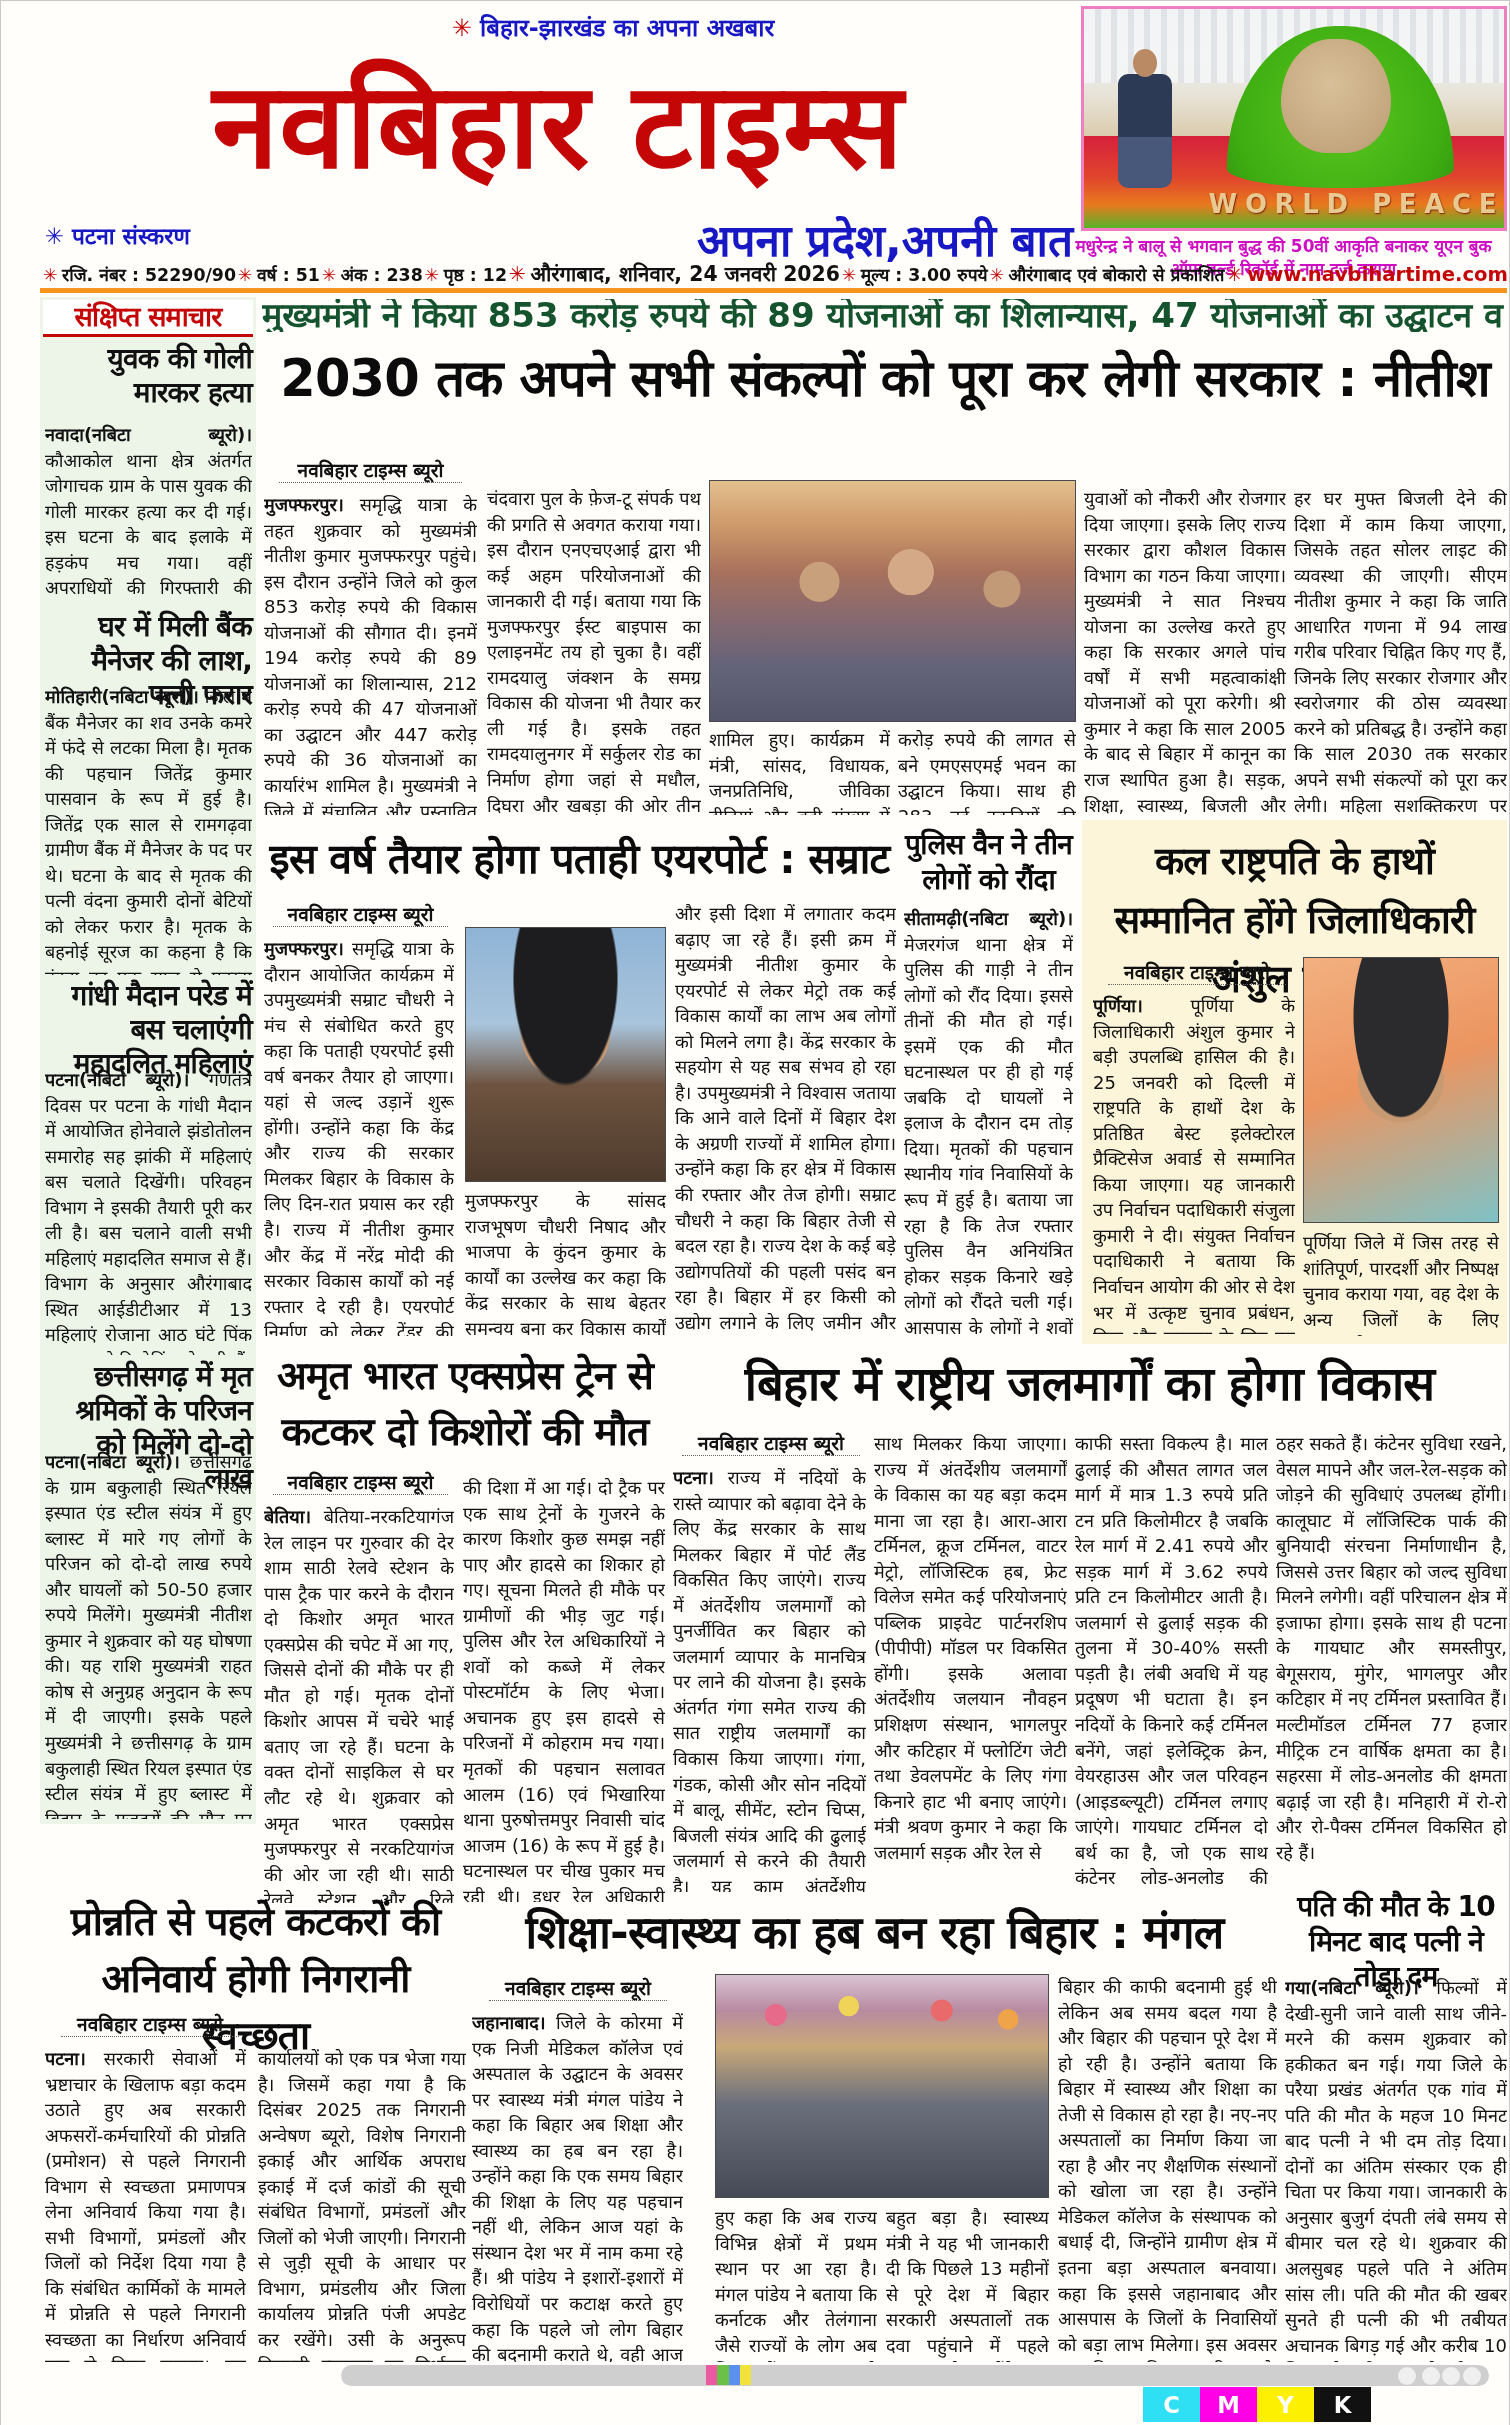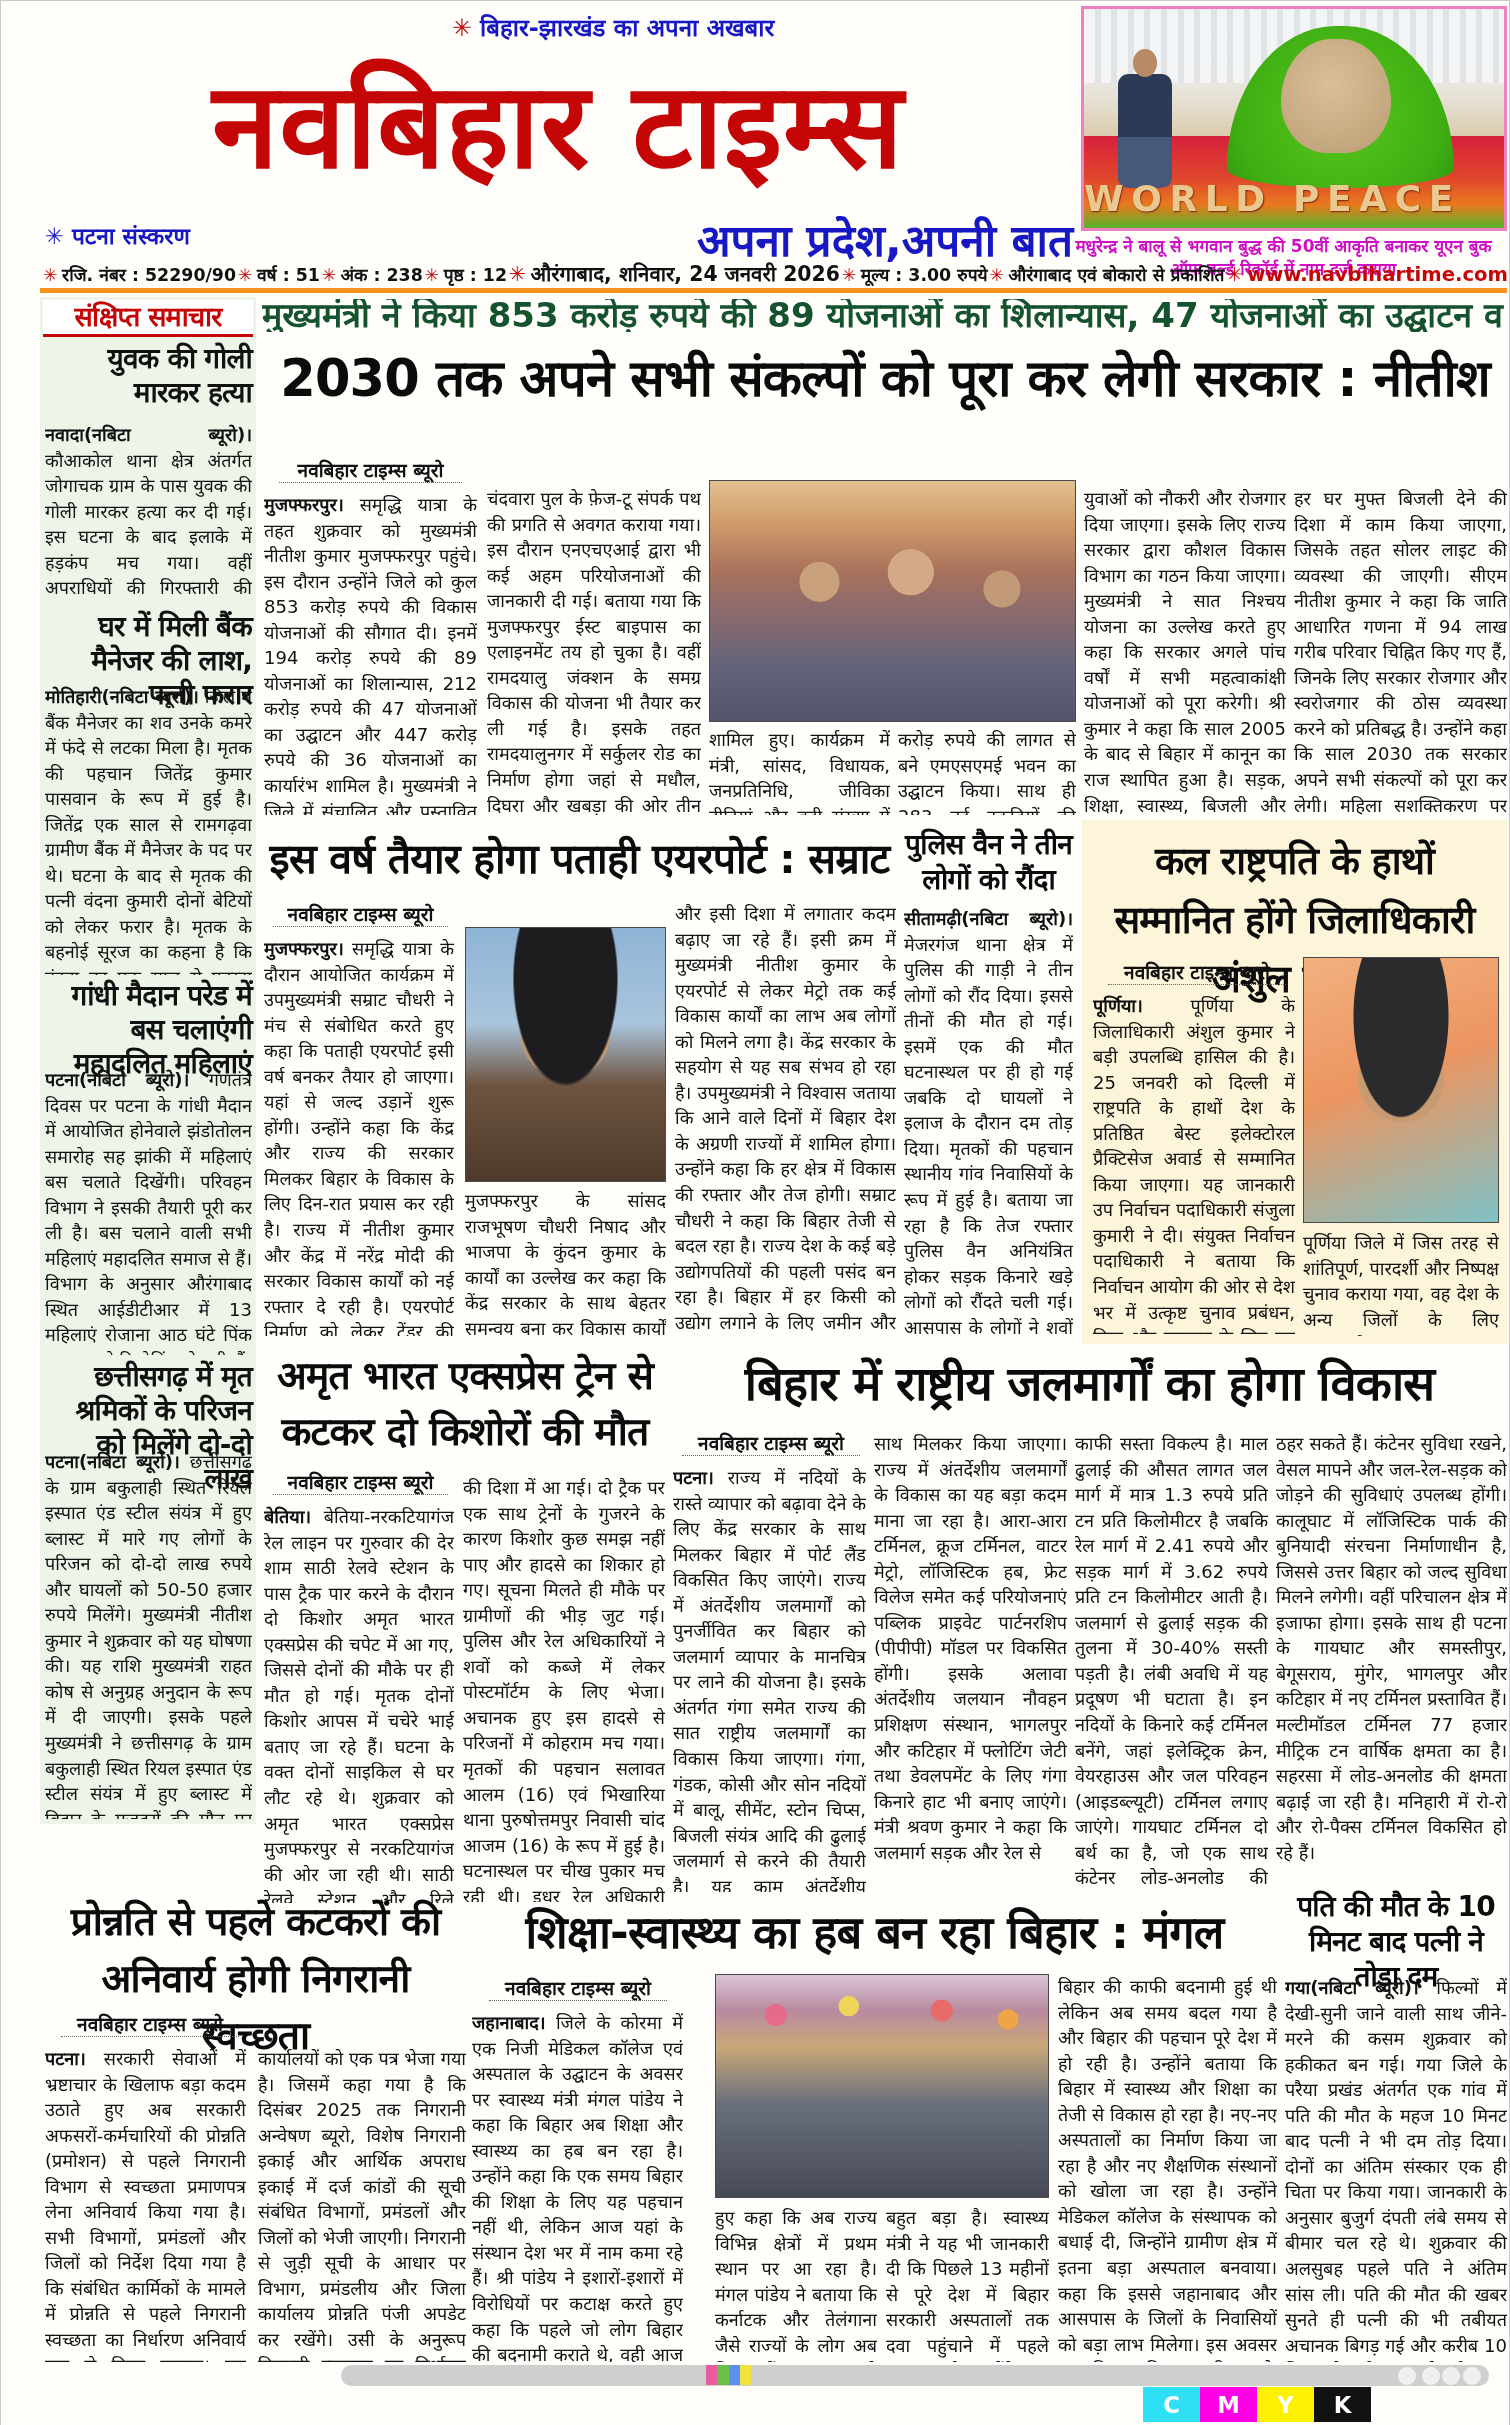--- a/index.html
+++ b/index.html
@@ -33,21 +33,21 @@
   .photo{border:0.8px solid #4a4a4a;overflow:hidden;}
   .caption{font-size:17px;font-weight:bold;text-align:center;}
   
   .bp{background:linear-gradient(180deg,#dfe4e8 0%,#eef0f1 22%,#e7e2d6 40%,#d9c9a8 60%,#c9ac7e 100%);position:relative;border:3px solid #ef7fc1;}
   .bp-fence{position:absolute;left:0;top:0;right:0;height:34%;background:repeating-linear-gradient(90deg,#f5f6f7 0 10.6px,#dfe2e6 10.6px 16.6px);opacity:.85;}
   .bp-carpet{position:absolute;left:0;bottom:0;right:0;height:42%;background:linear-gradient(180deg,#d6203c 0%,#e0452c 45%,#e87a1e 75%,#56b32a 100%);}
   .bp-leaf{position:absolute;left:34%;top:8%;width:54%;height:74%;background:radial-gradient(circle at 50% 45%,#59c61e 0%,#3fae12 70%,#2f9410 100%);
            border-radius:50% 50% 48% 48%/12% 12% 88% 88%;transform:rotate(180deg);}
   .bp-face{position:absolute;left:47%;top:14%;width:26%;height:52%;background:radial-gradient(circle at 45% 40%,#d9c09a 0%,#c2a57c 75%,#a88a62 100%);
            border-radius:46% 46% 42% 42%/55% 55% 45% 45%;}
-  .bp-text{position:absolute;left:0;bottom:4%;width:100%;text-align:left;font-size:36px;font-weight:bold;color:#e9c98f;
+  .bp-text{position:absolute;left:0;bottom:4%;width:100%;text-align:right;font-size:26px;font-weight:bold;color:#e9c98f;
            letter-spacing:7.6px;text-shadow:0.8px 0.8px 1.5px #7a2410;font-family:"DejaVu Sans",sans-serif;}
   .bp-man{position:absolute;left:8%;bottom:18%;width:13%;height:52%;background:linear-gradient(180deg,#2d3a55 0 55%,#47587a 55% 100%);border-radius:10.6px;}
   .bp-man::before{content:"";position:absolute;left:28%;top:-22%;width:44%;height:24%;background:#b98a63;border-radius:50%;}
   
   .graybar{background:#cfcfcf;border-radius:10.6px;}
   .dot{position:absolute;top:1.5px;width:18px;height:18px;border-radius:50%;background:#efefef;}
   .cmyk{display:flex;}
   .cmyk div{width:57px;height:35px;font-size:22.7px;font-weight:bold;color:#fff;display:flex;align-items:center;justify-content:center;}
   .ministrip{display:flex;}
   .ministrip div{width:11.3px;height:19.6px;}

